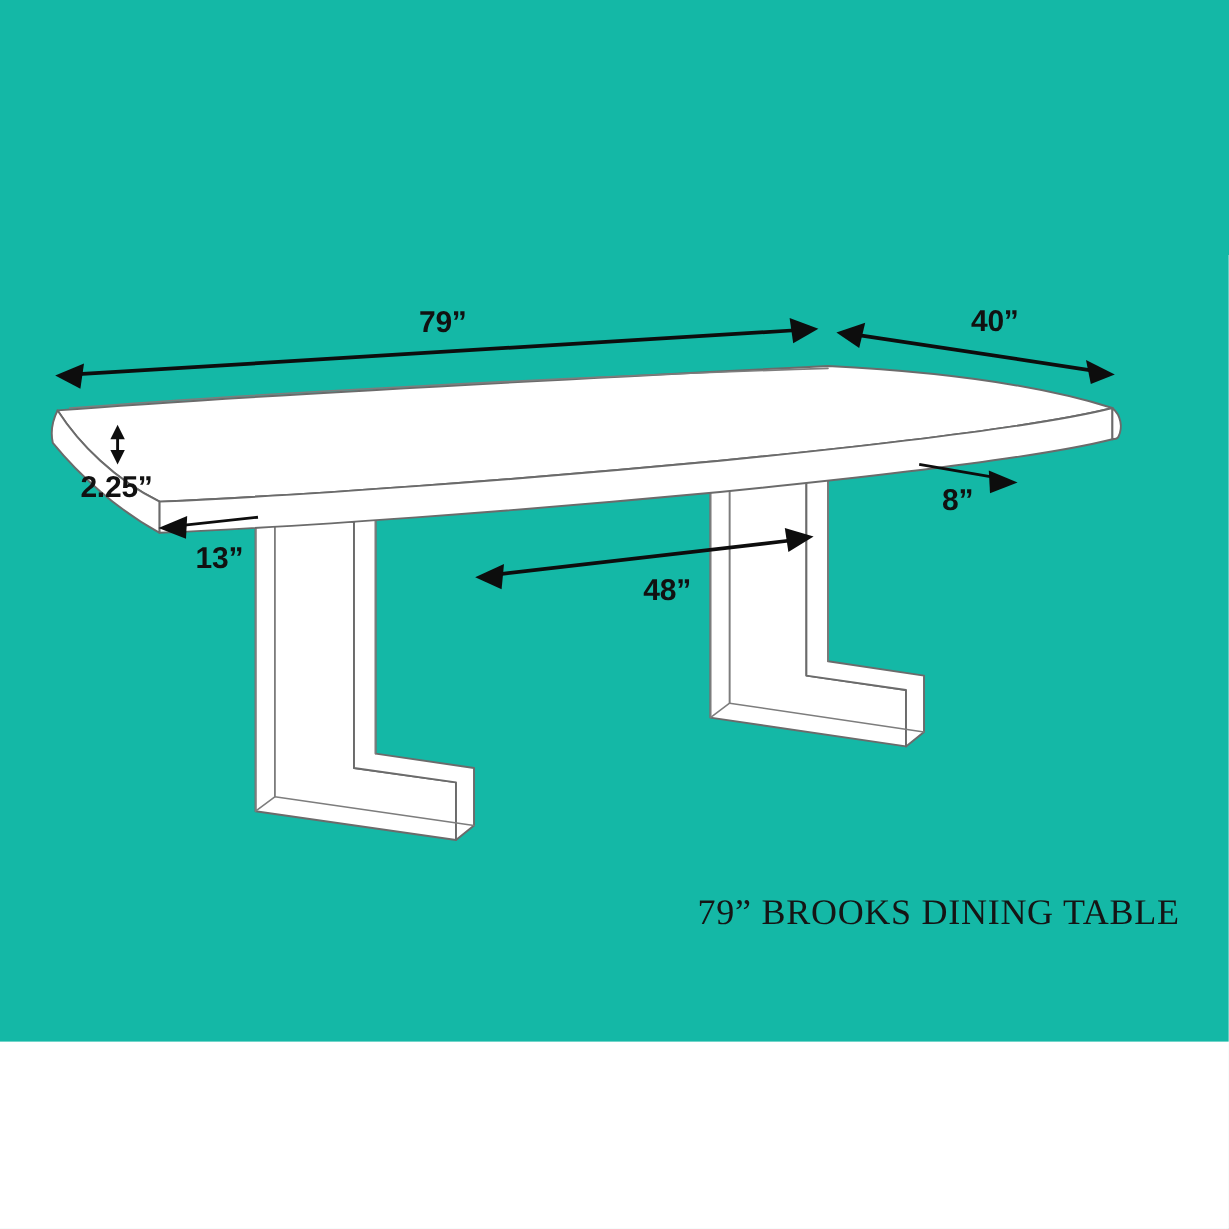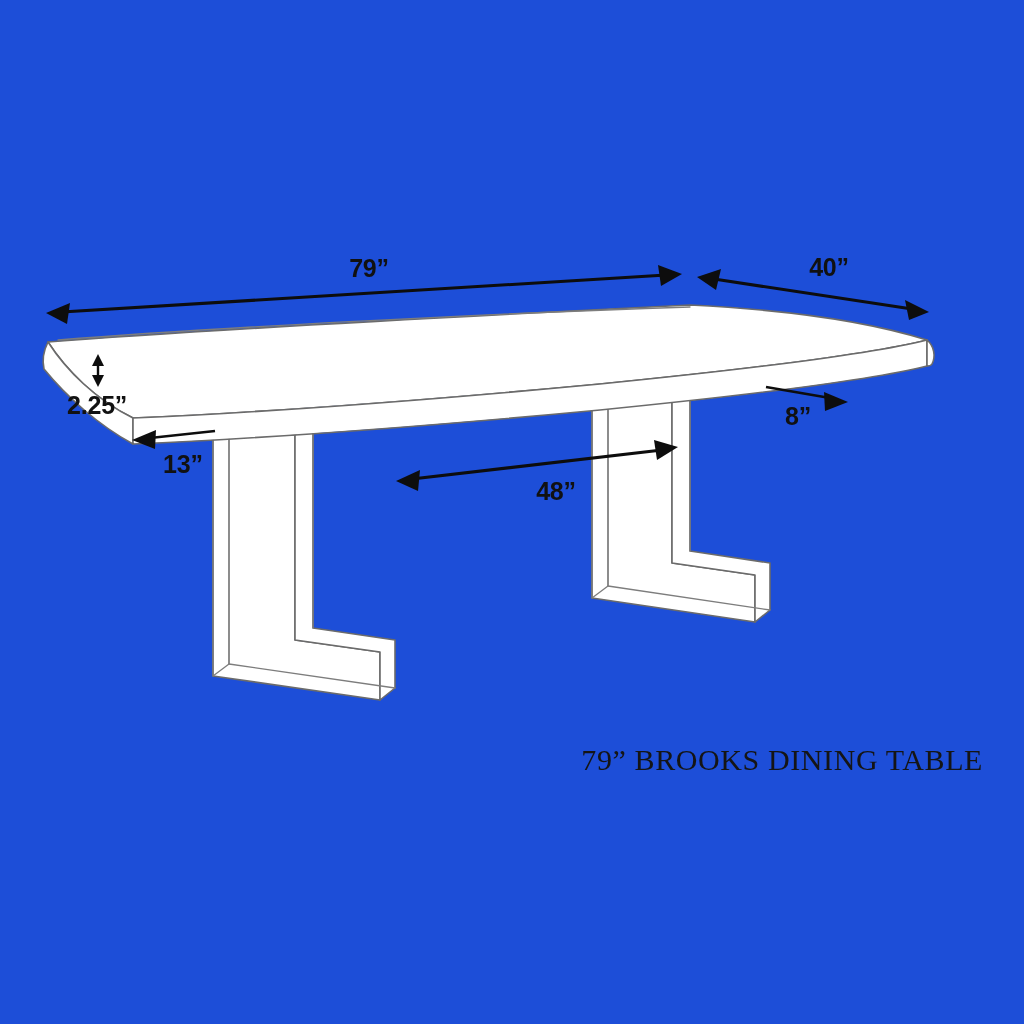--- a/index.html
+++ b/index.html
@@ -10,22 +10,22 @@
   }
   body {
     font-family: "Liberation Sans", sans-serif;
     width: 1024px;
     height: 1024px;
     overflow: hidden;
   }
   #drawing-root {
     position: relative;
     width: 1024px;
-    height: 1024px;
-    background: #1d4ed8;
+    height: 868px;
+    background: #14b8a6;
   }
   svg#spec-svg {
     display: block;
     width: 1024px;
     height: 1024px;
   }
   .outline-fill {
     fill: #ffffff;
     stroke: #6b6b6b;
     stroke-width: 1.6;

